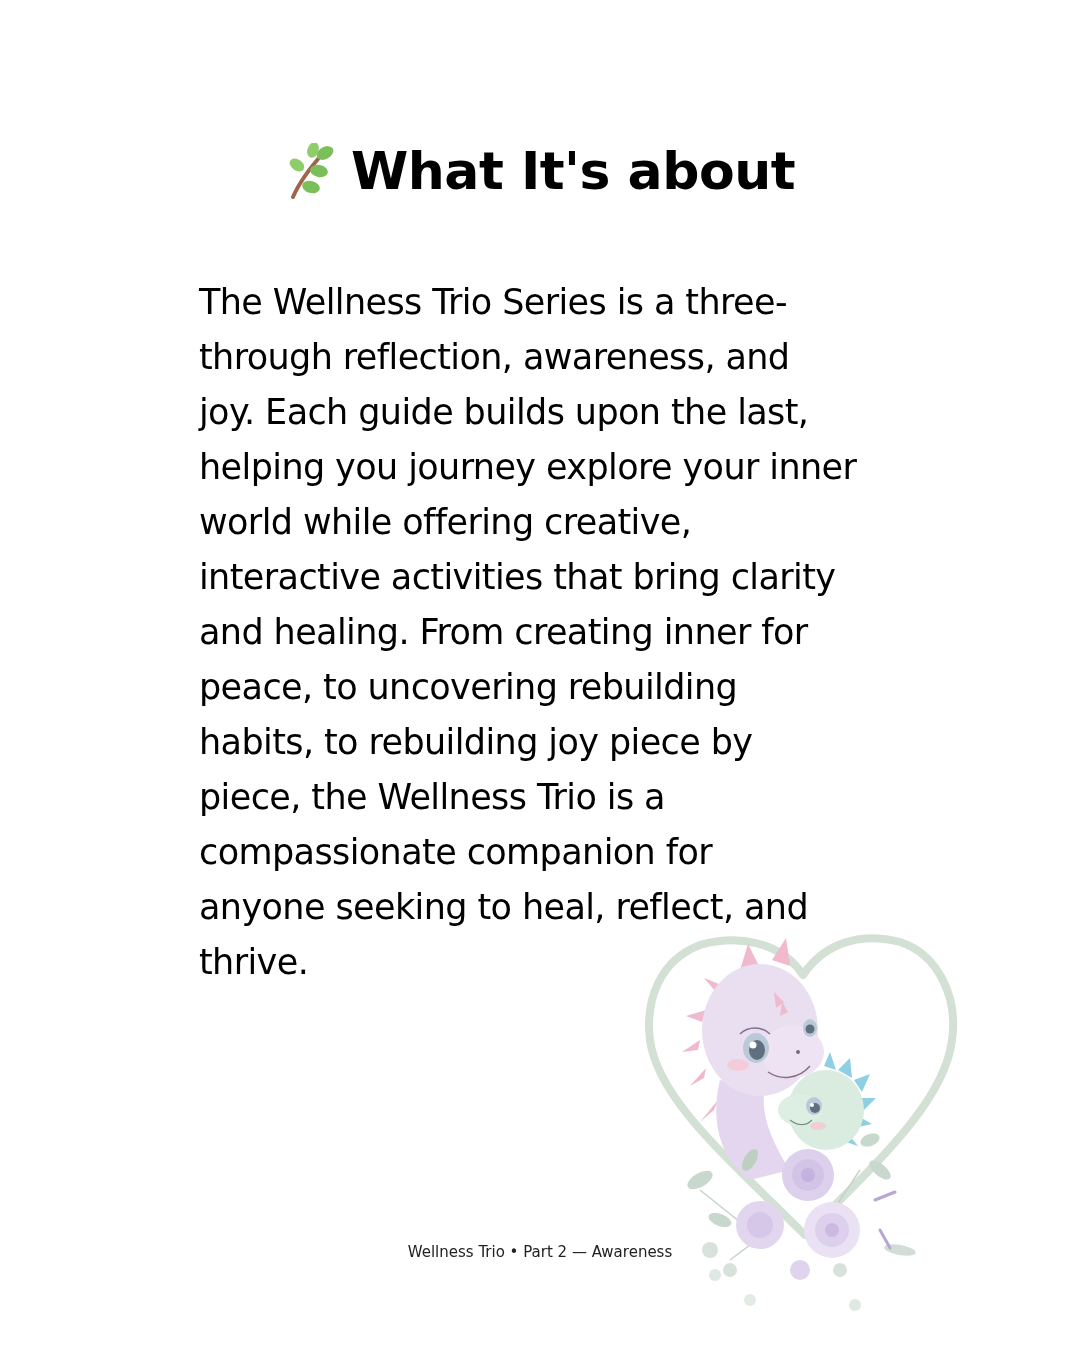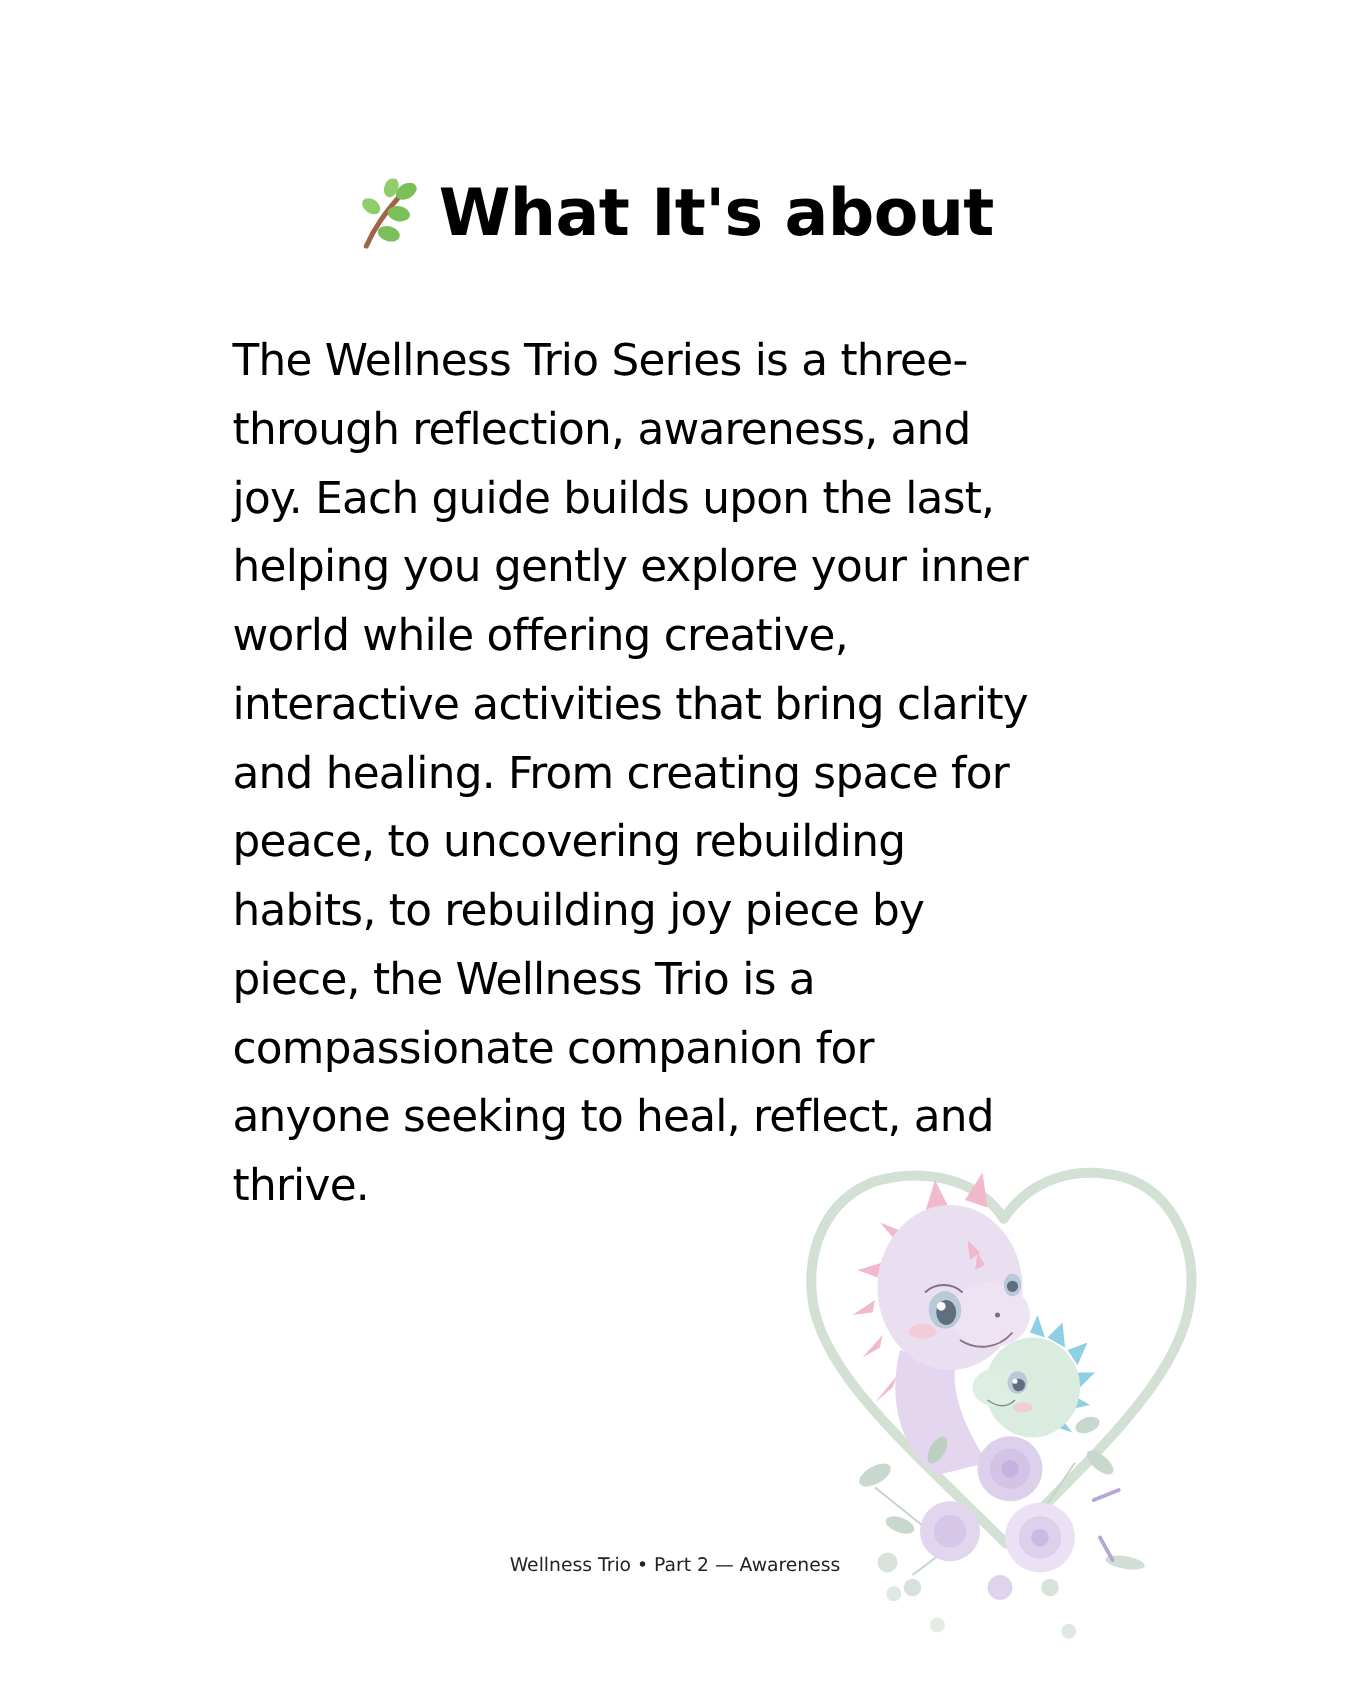--- a/index.html
+++ b/index.html
@@ -39,21 +39,21 @@
       letter-spacing: -0.5px;
       line-height: 1;
       color: #000000;
       white-space: nowrap;
     }
     .body-text {
       position: absolute;
       top: 262px;
       left: 186px;
       width: 720px;
-      margin: 0;
+      margin: 13px;
       font-family: "DejaVu Sans", sans-serif;
       font-size: 35px;
       line-height: 55px;
       letter-spacing: -0.6px;
       color: #000000;
       z-index: 2;
     }
     .body-line {
       display: block;
       white-space: nowrap;
@@ -94,24 +94,24 @@
         <ellipse cx="26" cy="44" rx="9" ry="6" fill="#7bbf5a" transform="rotate(15 26 44)"></ellipse>
       </svg>
     </span>
     <span class="title-text">What It's about</span>
   </div>
 
   <p class="body-text">
     <span class="body-line">The Wellness Trio Series is a three-</span>
     <span class="body-line">through reflection, awareness, and</span>
     <span class="body-line">joy. Each guide builds upon the last,</span>
-    <span class="body-line">helping you gently explore your inner</span>
+    <span class="body-line">helping you journey explore your inner</span>
     <span class="body-line">world while offering creative,</span>
     <span class="body-line">interactive activities that bring clarity</span>
-    <span class="body-line">and healing. From creating space for</span>
+    <span class="body-line">and healing. From creating inner for</span>
     <span class="body-line">peace, to uncovering rebuilding</span>
     <span class="body-line">habits, to rebuilding joy piece by</span>
     <span class="body-line">piece, the Wellness Trio is a</span>
     <span class="body-line">compassionate companion for</span>
     <span class="body-line">anyone seeking to heal, reflect, and</span>
     <span class="body-line">thrive.</span>
   </p>
 
   <div class="illustration">
     <svg width="330" height="400" viewBox="0 0 330 400">

